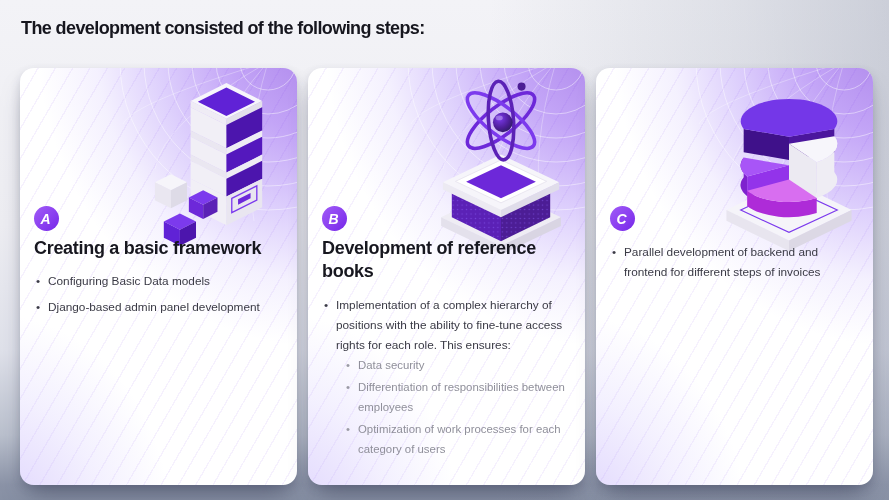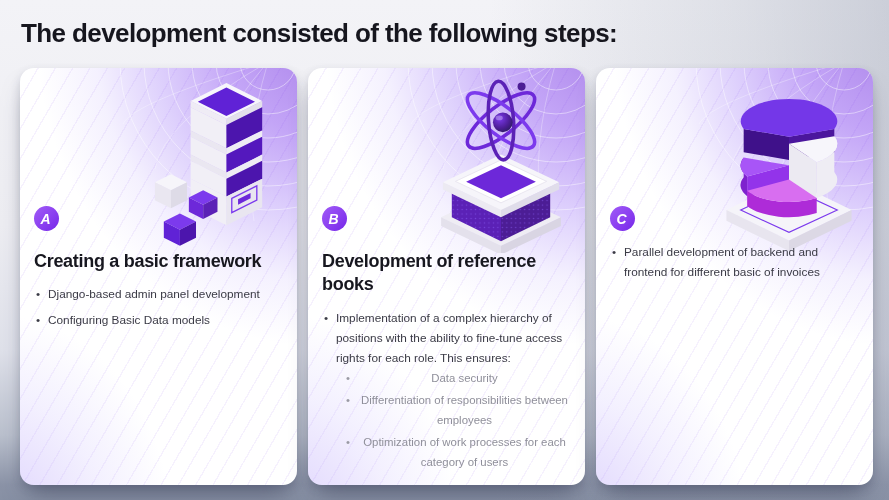--- a/index.html
+++ b/index.html
@@ -6,21 +6,21 @@
   html,body { width:889px; height:500px; overflow:hidden; }
   body {
     font-family: "Liberation Sans", sans-serif;
     background:
       linear-gradient(to right, rgba(150,158,176,0) 55%, rgba(150,158,176,0.22) 82%, rgba(140,148,168,0.38) 100%),
       linear-gradient(to bottom, #f3f3f7 0%, #ededf2 45%, #dfe1ea 70%, #bac0cd 87%, #8b93a7 97%, #8790a4 100%);
     position:relative;
   }
   .title {
     position:absolute; left:21px; top:18px;
-    font-size:26px; font-weight:700; letter-spacing:-0.6px;
+    font-size:18px; font-weight:700; letter-spacing:-0.6px;
     color:#16161e;
   }
   .cards { position:absolute; left:20px; top:68px; display:flex; gap:11px; }
   .card {
     position:relative; width:277px; height:417px;
     background:#ffffff; border-radius:14px; overflow:hidden;
     box-shadow: 0 16px 24px -9px rgba(55,61,86,0.55), 0 4px 10px rgba(55,61,86,0.18);
   }
   .stripes {
     position:absolute; inset:0;
@@ -43,32 +43,32 @@
   .illo { position:absolute; top:6px; right:8px; width:152px; height:179px; }
   .card-content { position:absolute; inset:0; padding:138px 14px 6px 14px; }
   .badge {
     width:25px; height:25px; border-radius:50%;
     background: linear-gradient(135deg, #a05bf7 0%, #8b3ff0 55%, #7527e8 100%);
     color:#fff; font-size:14px; font-weight:700; font-style:italic;
     display:flex; align-items:center; justify-content:center;
     padding-right:2px;
   }
   .card-heading {
-    margin-top:19px; font-size:18px; font-weight:700;
+    margin-top:6px; font-size:18px; font-weight:700;
     letter-spacing:-0.3px; line-height:1.3; color:#17171f;
   }
   ul.bullets { list-style:none; margin-top:11px; }
   ul.bullets > li {
     position:relative; padding-left:14px; margin-bottom:6px;
     font-size:11.8px; line-height:1.7; color:#3a3a45;
   }
   ul.bullets > li::before {
     content:"•"; position:absolute; left:2px; top:0; color:#3a3a45;
   }
-  ul.subbullets { list-style:none; margin:1px 0 0 9px;text-align:center; }
+  ul.subbullets { list-style:none; margin:1px 0 0 9px; }
   ul.subbullets > li {
     position:relative; padding-left:13px; margin-bottom:2px;
     font-size:11.4px; line-height:1.75; color:#8f8f9a;
   }
   ul.subbullets > li::before {
     content:"•"; position:absolute; left:1px; top:0; color:#9a9aa4;
   }
 </style>
 </head>
 <body>
@@ -130,22 +130,22 @@
       <polygon points="58,138 74,146 74,162 58,154" fill="#6d28d9"></polygon>
       <polygon points="74,146 90,138 90,154 74,162" fill="#5b21b6"></polygon>
       <polygon points="48,156 66,165 48,174 30,165" fill="#7c3aed"></polygon>
       <polygon points="30,165 48,174 48,192 30,183" fill="#6022d6"></polygon>
       <polygon points="48,174 66,165 66,183 48,192" fill="#4c15ad"></polygon>
     </svg>
     <div class="card-content">
       <div class="badge">A</div>
       <h2 class="card-heading">Creating a basic framework</h2>
       <ul class="bullets">
+        <li>Configuring Basic Data models</li>
         <li>Django-based admin panel development</li>
-        <li>Configuring Basic Data models</li>
       </ul>
     </div>
   </div>
 
   <div class="card">
     <div class="stripes"></div>
     <div class="wash"></div>
     <svg class="mesh" viewBox="0 0 205 190">
       <g fill="none" stroke="#ffffff" stroke-opacity="0.45" stroke-width="1">
         <circle cx="176" cy="-6" r="28"></circle>
@@ -251,18 +251,18 @@
       <path d="M85,102 L38.2,114.5 L38.2,136.5 L85,124 Z" fill="#9333ea"></path>
       <path d="M34.3,93.4 A54,25 0 0 0 38.2,114.5 L38.2,136.5 A54,25 0 0 1 34.3,115.4 Z" fill="#7e22ce"></path>
       <path d="M85,102 L34.3,93.4 A54,25 0 0 0 38.2,114.5 Z" fill="#a855f7"></path>
 
       <path d="M38.2,130.5 A54,25 0 0 0 116,138.5 L116,155.5 A54,25 0 0 1 38.2,147.5 Z" fill="#ae2bd8"></path>
       <path d="M85,118 L38.2,130.5 A54,25 0 0 0 116,138.5 Z" fill="#d86ef0"></path>
     </svg>
     <div class="card-content">
       <div class="badge">C</div>
       <ul class="bullets">
-        <li>Parallel development of backend and frontend for different basic of invoices</li>
+        <li>Parallel development of backend and frontend for different steps of invoices</li>
       </ul>
     </div>
   </div>
 
 </div>
 
 </body></html>

